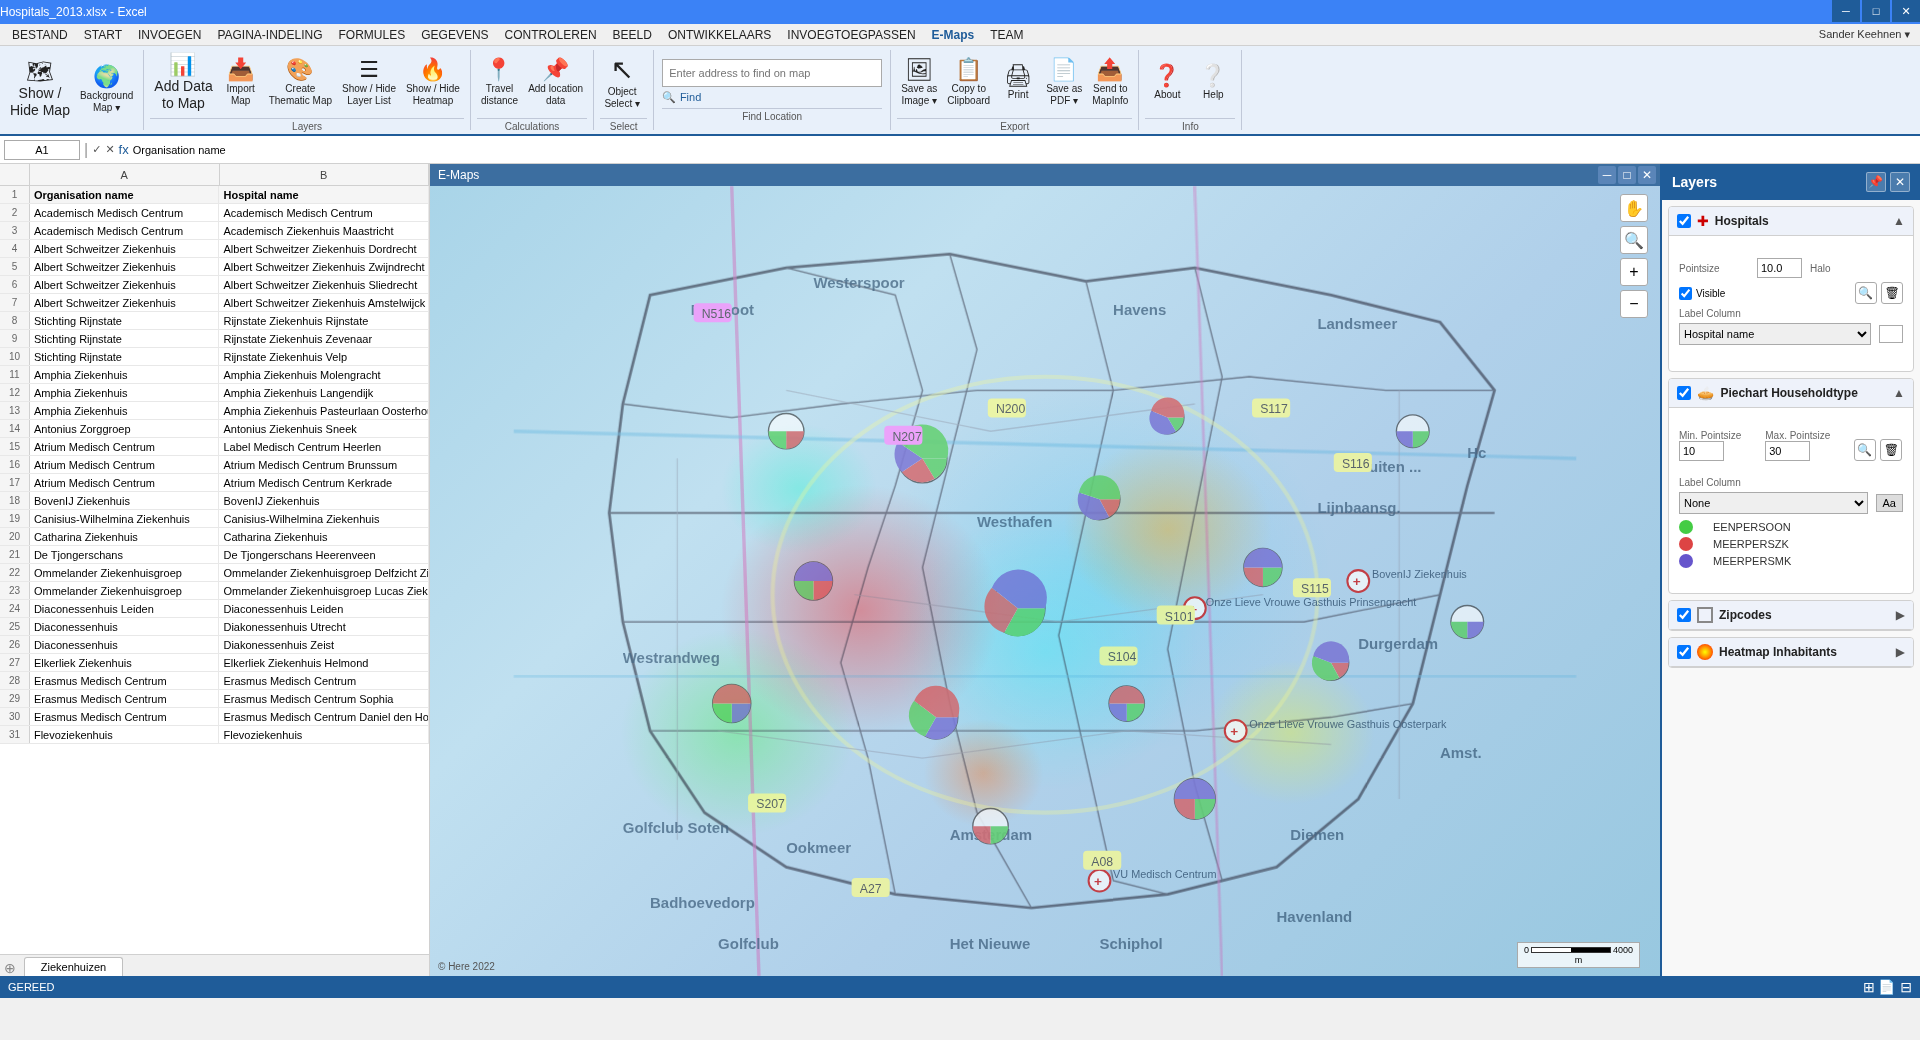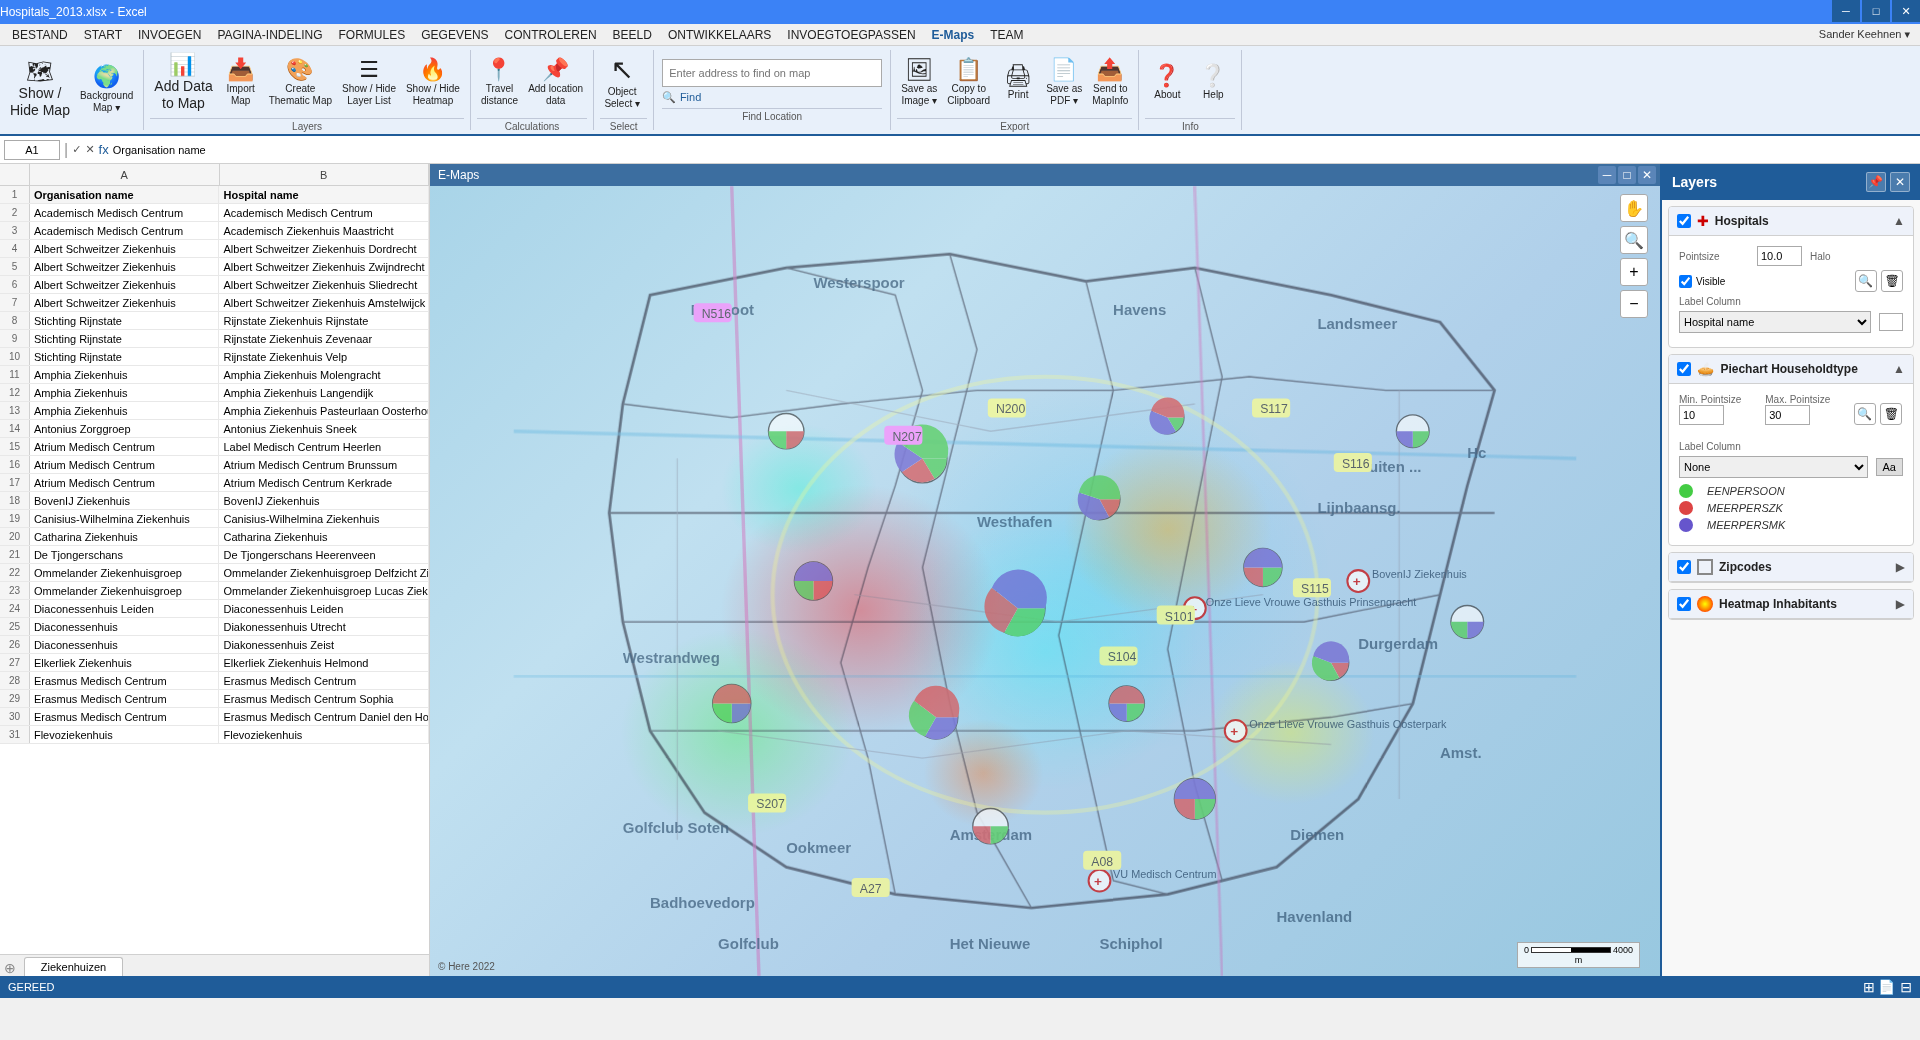--- a/index.html
+++ b/index.html
@@ -131,21 +131,21 @@
     #formula-bar {
       height: 28px;
       background: white;
       border-bottom: 1px solid #d0d0d0;
       display: flex;
       align-items: center;
       padding: 0 4px;
       gap: 4px;
     }
     .cell-ref {
-      width: 56px;
+      width: 76px;
       height: 20px;
       border: 1px solid #aaa;
       text-align: center;
       font-size: 11px;
     }
     .formula-sep { color: #999; font-size: 16px; }
     .formula-content {
       flex: 1;
       height: 20px;
       border: none;
@@ -398,21 +398,21 @@
     }
     .layer-icon { font-size: 14px; }
     .layer-name { flex: 1; font-size: 12px; font-weight: bold; color: #222; }
     .layer-collapse-btn {
       background: none;
       border: none;
       cursor: pointer;
       font-size: 12px;
       color: #555;
     }
-    .layer-body { padding: 10px 10px; }
+    .layer-body { padding: 22px 10px; }
     .layer-prop-row {
       display: flex;
       align-items: center;
       gap: 8px;
       margin-bottom: 4px;
     }
     .layer-prop-label { font-size: 10px; color: #666; width: 70px; }
     .layer-prop-input {
       width: 45px;
       height: 20px;
@@ -429,23 +429,22 @@
     }
     .color-swatch {
       width: 24px;
       height: 18px;
       border: 1px solid #aaa;
       cursor: pointer;
     }
     .legend-item {
       display: flex;
       align-items: center;
-      gap: 14px;
+      gap: 20px;
       margin-bottom: 3px;
-      font-style: italic;
     }
     .legend-dot {
       width: 14px;
       height: 14px;
       border-radius: 50%;
       flex-shrink: 0;
     }
     .legend-label { font-size: 11px; color: #333; }
 
     

